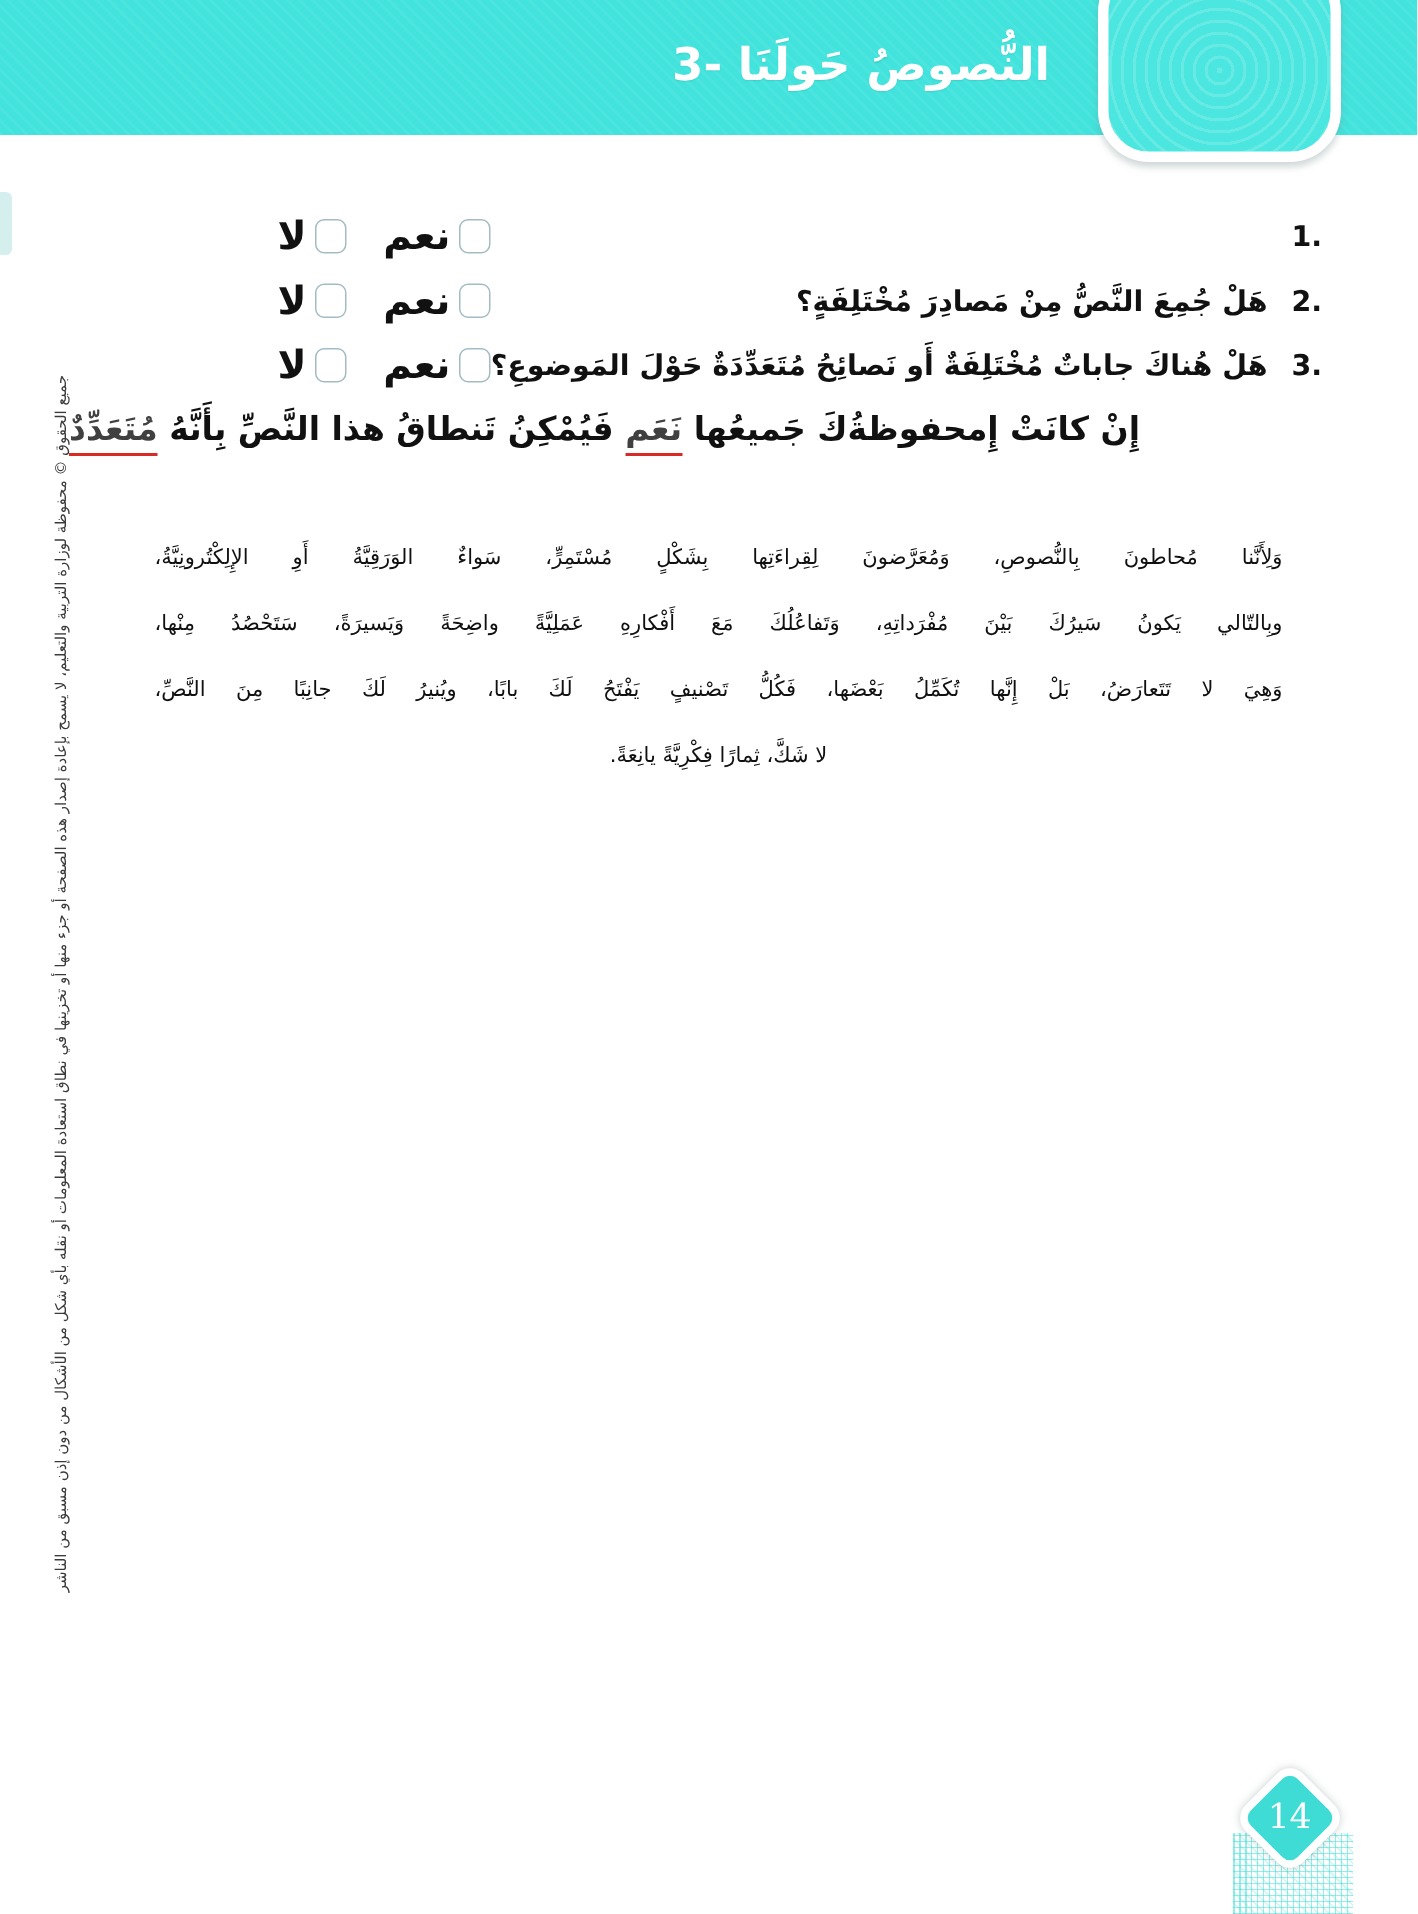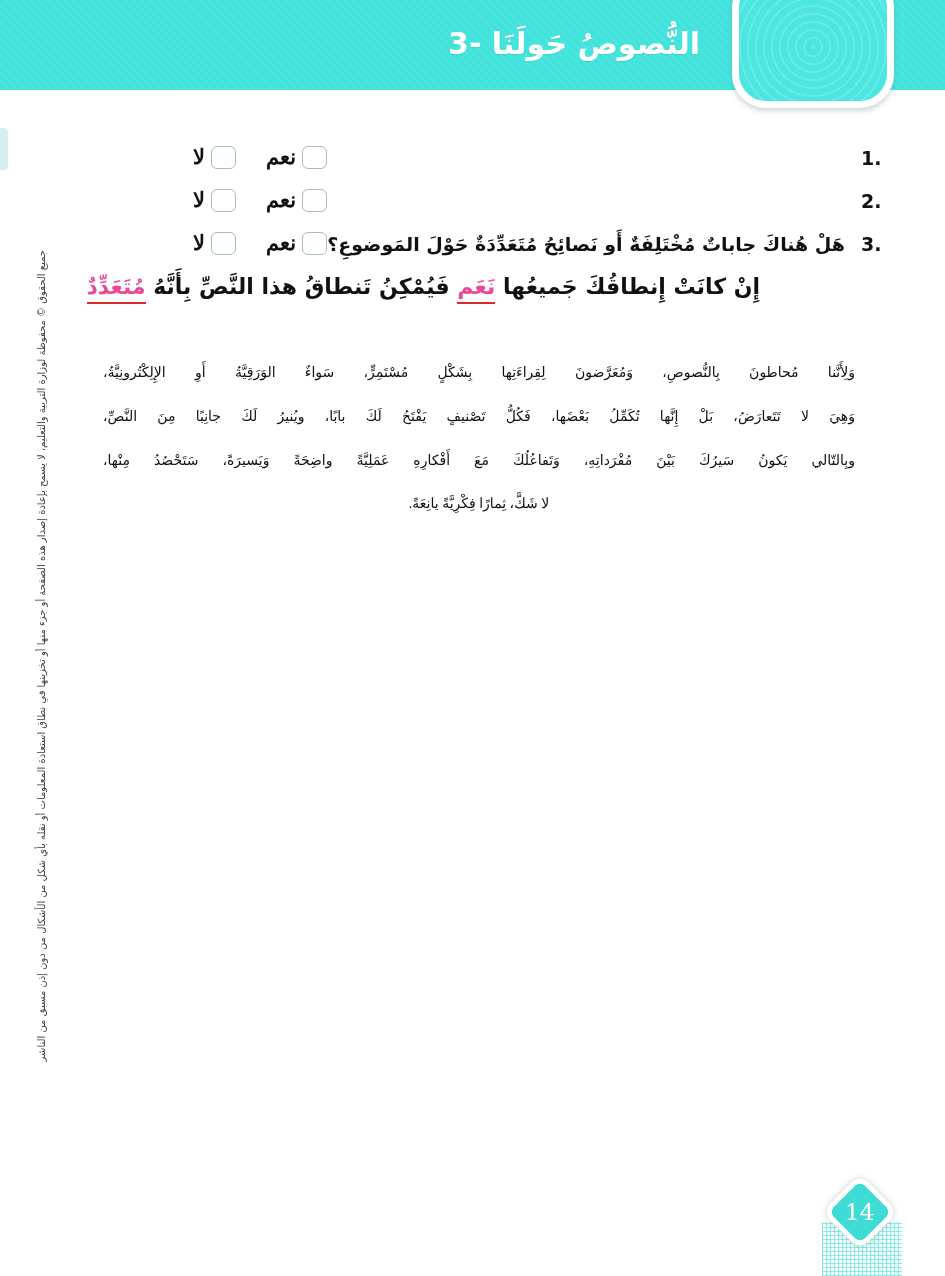--- a/index.html
+++ b/index.html
@@ -24,33 +24,33 @@
 
   
   .questions{position:absolute;top:136px;right:60px;left:105px;}
   .q-row{position:relative;height:43px;display:flex;align-items:center;font-size:19px;color:#111;}
   .q-num{direction:ltr;font-weight:600;margin-left:16px;min-width:24px;}
   .q-text{font-weight:600;white-space:nowrap;}
   .answers{position:absolute;left:80px;top:0;height:43px;width:142px;display:flex;
     align-items:center;direction:rtl;}
   .checkbox{display:inline-block;width:25px;height:23px;background:#ffffff;
     border:1.5px solid #A3BCC3;border-radius:6px;box-sizing:border-box;}
-  .ans-label{font-weight:bold;font-size:21px;margin:0 6px 0 0;font-family:Liberation Serif, serif;}
+  .ans-label{font-weight:bold;font-size:26px;margin:0 6px 0 0;}
   .answers .gap{width:30px;}
 
   
   .result-line{position:absolute;top:274px;right:185px;font-size:22px;font-weight:bold;
     color:#111;white-space:nowrap;direction:rtl;}
-  .result-line .hl{color:#ec4899;border-bottom:2.5px solid #D82B28;padding-bottom:3px;}
+  .result-line .hl{color:#404040;border-bottom:2.5px solid #D82B28;padding-bottom:3px;}
 
   
   .paragraph{position:absolute;top:350px;right:90px;left:103px;font-size:14px;color:#101010;}
   .para-line{line-height:44px;text-align:justify;text-align-last:justify;white-space:nowrap;
     display:block;direction:rtl;}
-  .para-line.center{text-align:left;text-align-last:center;font-family:Liberation Serif, serif;}
+  .para-line.center{text-align:left;text-align-last:center;}
 
   
   .corner-texture{position:absolute;left:822px;top:1222px;width:80px;height:54px;
     background-image:
       repeating-linear-gradient(0deg,rgba(64,224,216,0.55) 0 1px,transparent 1px 4px),
       repeating-linear-gradient(90deg,rgba(64,224,216,0.55) 0 1px,transparent 1px 4px),
       repeating-linear-gradient(45deg,rgba(64,224,216,0.25) 0 1px,transparent 1px 5px);}
   .page-badge{position:absolute;left:833px;top:1185px;width:44px;height:44px;background:#3FDCD6;
     border:5px solid #ffffff;border-radius:12px;transform:rotate(45deg);
     box-shadow:0 0 6px rgba(100,120,120,0.35);display:flex;align-items:center;justify-content:center;}
@@ -76,20 +76,21 @@
         <span class="checkbox"></span>
         <span class="ans-label">نعم</span>
         <span class="gap"></span>
         <span class="checkbox"></span>
         <span class="ans-label">لا</span>
       </span>
     </div>
 
     <div class="q-row">
       <span class="q-num">2.</span>
+      <span class="q-text">هَلْ جُمِعَ النَّصُّ مِنْ مَصادِرَ مُخْتَلِفَةٍ؟</span>
       <span class="answers">
         <span class="checkbox"></span>
         <span class="ans-label">نعم</span>
         <span class="gap"></span>
         <span class="checkbox"></span>
         <span class="ans-label">لا</span>
       </span>
     </div>
 
     <div class="q-row">
@@ -100,30 +101,30 @@
         <span class="ans-label">نعم</span>
         <span class="gap"></span>
         <span class="checkbox"></span>
         <span class="ans-label">لا</span>
       </span>
     </div>
 
   </div>
 
   <div class="result-line">
-    <span>إِنْ كانَتْ إِنطاقُكَ جَميعُها</span>
+    <span>إِنْ كانَتْ إِمحفوظةُكَ جَميعُها</span>
     <span class="hl">نَعَم</span>
     <span>فَيُمْكِنُ تَنطاقُ هذا النَّصِّ بِأَنَّهُ</span>
     <span class="hl">مُتَعَدِّدٌ</span>
   </div>
 
   <div class="paragraph">
     <span class="para-line">وَلِأَنَّنا مُحاطونَ بِالنُّصوصِ، وَمُعَرَّضونَ لِقِراءَتِها بِشَكْلٍ مُسْتَمِرٍّ، سَواءٌ الوَرَقِيَّةُ أَوِ الإِلِكْتُرونِيَّةُ،</span>
+    <span class="para-line">وبِالتّالي يَكونُ سَيرُكَ بَيْنَ مُفْرَداتِهِ، وَتَفاعُلُكَ مَعَ أَفْكارِهِ عَمَلِيَّةً واضِحَةً وَيَسيرَةً، سَتَحْصُدُ مِنْها،</span>
     <span class="para-line">وَهِيَ لا تَتَعارَضُ، بَلْ إِنَّها تُكَمِّلُ بَعْضَها، فَكُلُّ تَصْنيفٍ يَفْتَحُ لَكَ بابًا، ويُنيرُ لَكَ جانِبًا مِنَ النَّصِّ،</span>
-    <span class="para-line">وبِالتّالي يَكونُ سَيرُكَ بَيْنَ مُفْرَداتِهِ، وَتَفاعُلُكَ مَعَ أَفْكارِهِ عَمَلِيَّةً واضِحَةً وَيَسيرَةً، سَتَحْصُدُ مِنْها،</span>
     <span class="para-line center">لا شَكَّ، ثِمارًا فِكْرِيَّةً يانِعَةً.</span>
   </div>
 
   <div class="corner-texture"></div>
   <div class="page-badge">
     <span class="badge-num">14</span>
   </div>
 
 </div>
 

